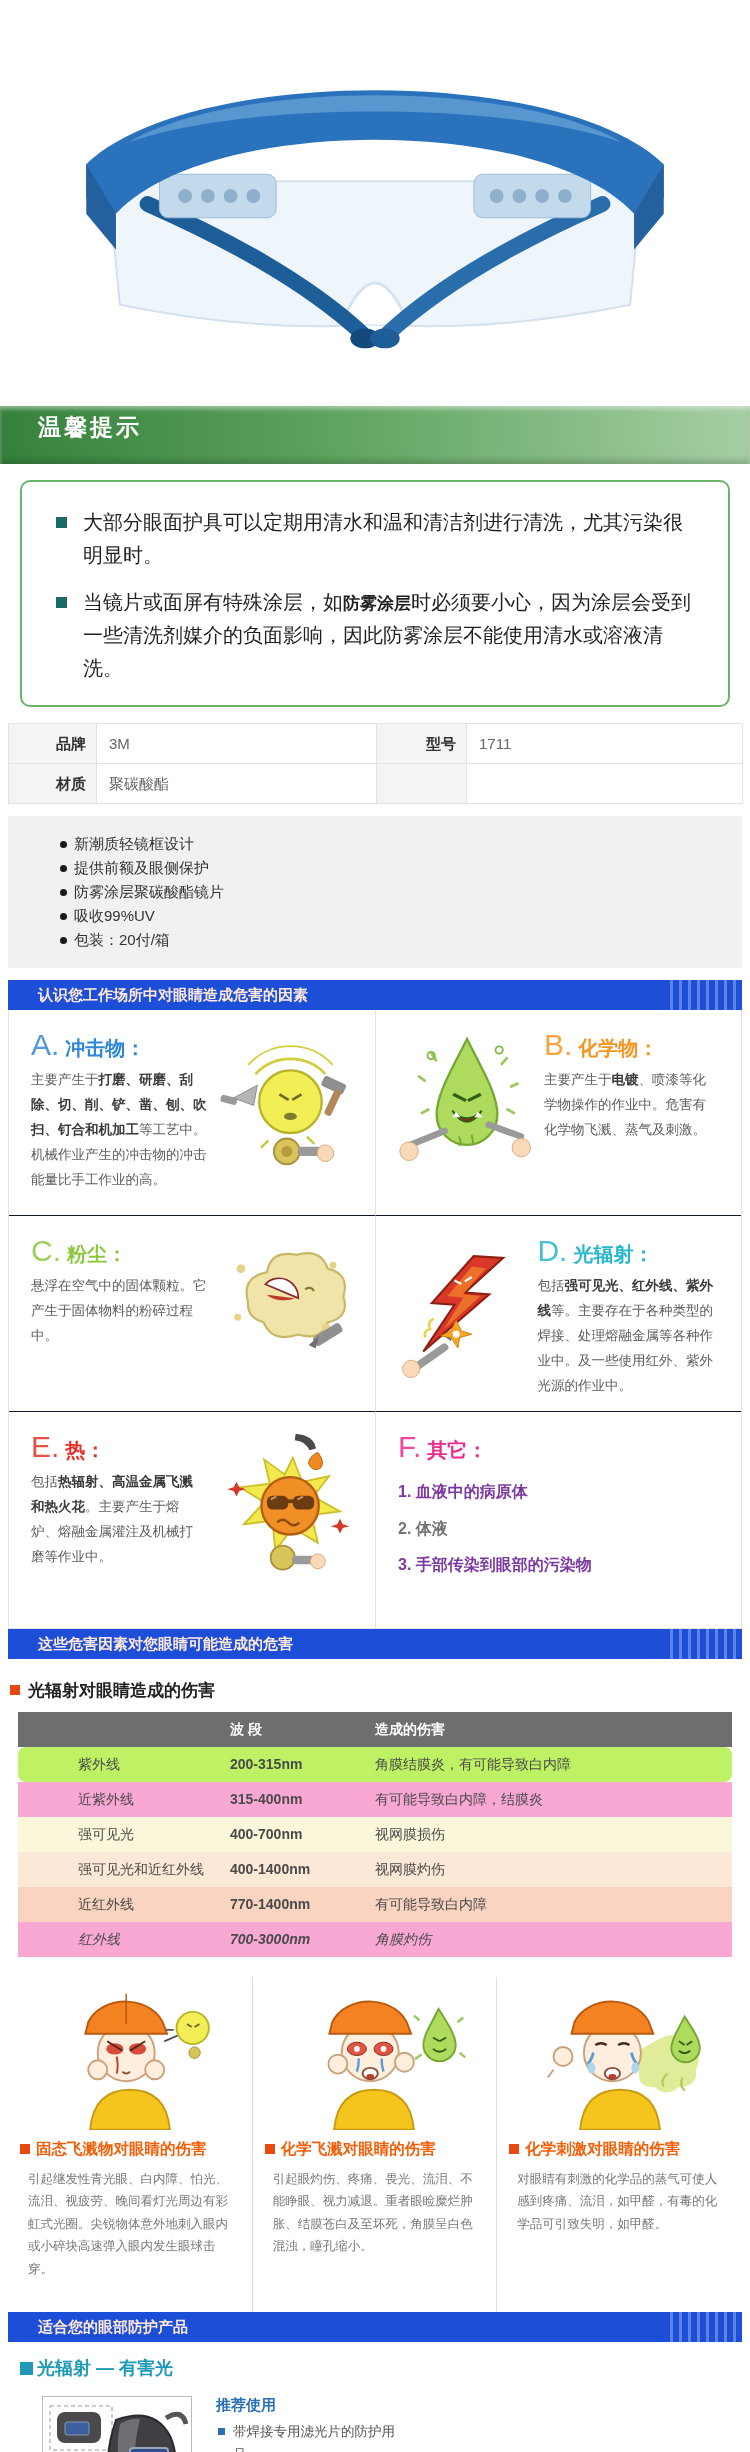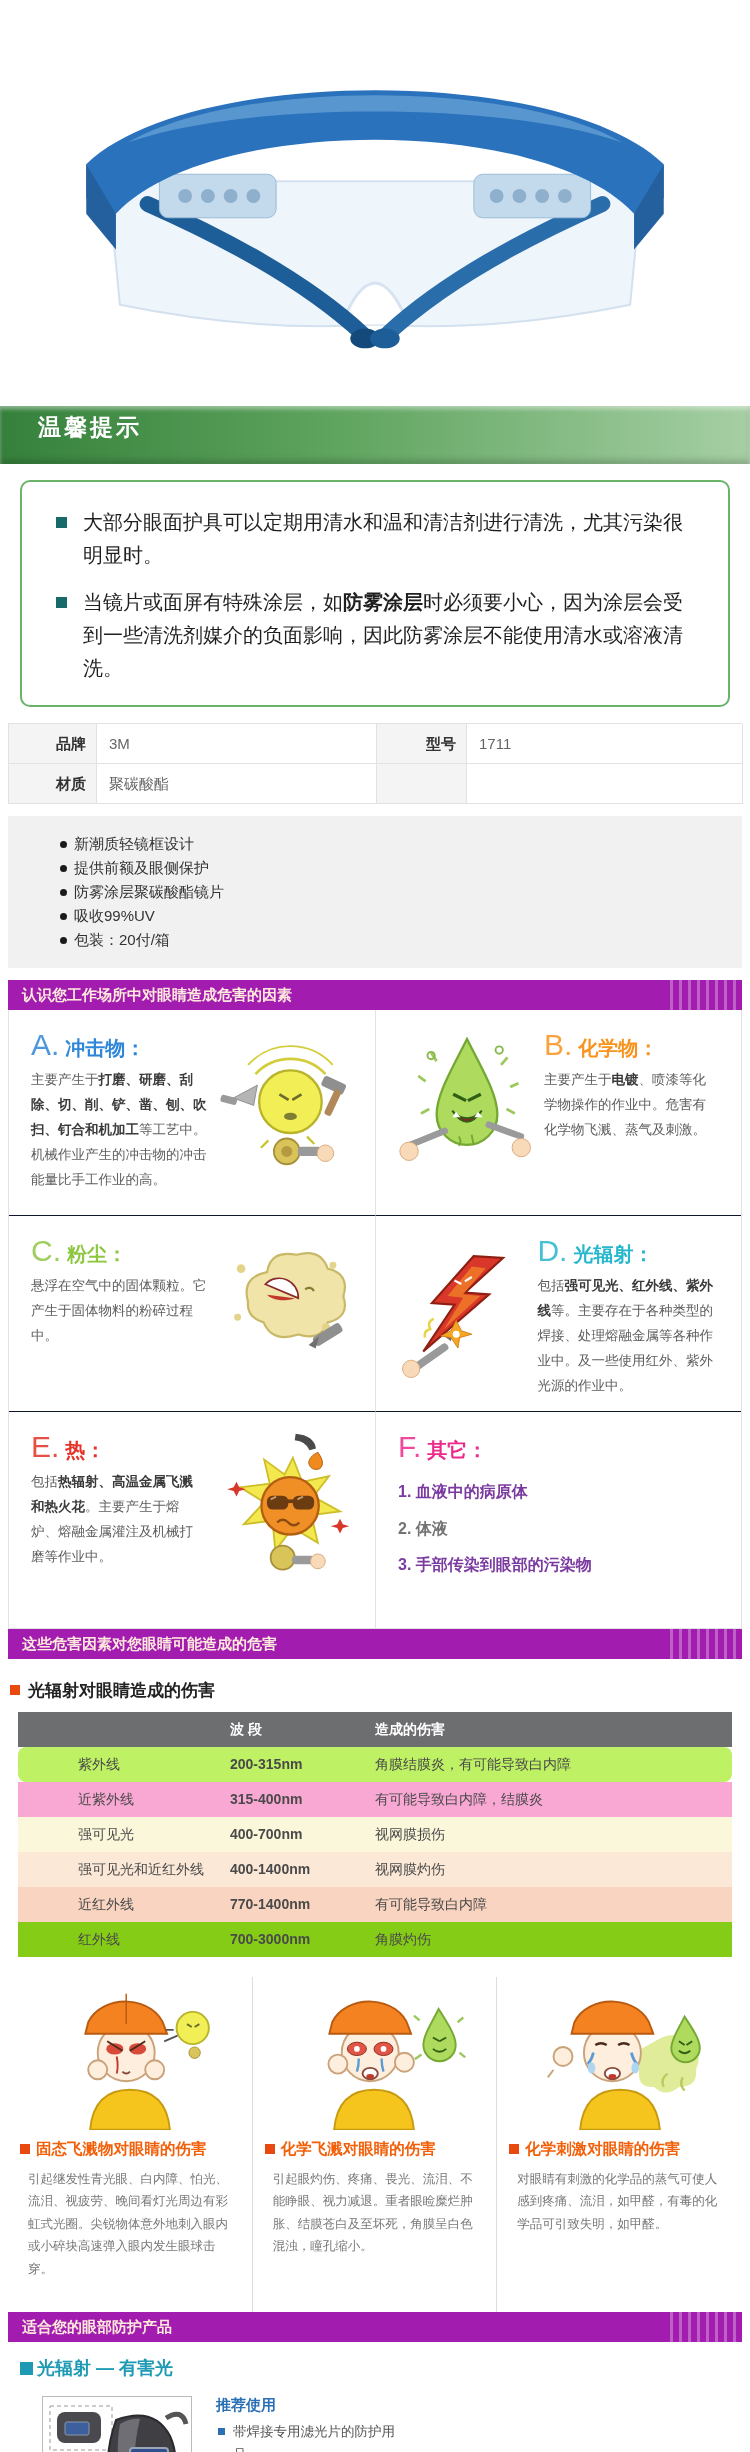--- a/index.html
+++ b/index.html
@@ -12,36 +12,36 @@
   .green-banner { margin:14px 0 0 0; height:58px; line-height:42px; background:linear-gradient(90deg,#35813b 0%,#5fa45f 45%,#a6cfa4 100%);
     box-shadow:inset 0 3px 4px rgba(255,255,255,.45), inset 0 -4px 6px rgba(0,0,0,.18);
     color:#fff; font-size:23px; font-weight:bold; letter-spacing:3px; padding-left:38px; }
 
   
   .tip-box { margin:16px 20px 0; border:2px solid #6ab46a; border-radius:10px; padding:24px 30px 20px;
     font-family:"Liberation Serif", serif; font-size:20px; color:#1f1f1f; line-height:1.65; }
   .tip-item { display:flex; margin-bottom:14px; }
   .tip-item:last-child { margin-bottom:0; }
   .tip-bullet { flex:0 0 11px; width:11px; height:11px; background:#176a68; margin:11px 16px 0 4px; }
-  .tip-strong { font-weight:bold; font-size:20px; }
+  .tip-strong { font-weight:bold; font-size:17px; }
 
   
   .spec { margin:16px 8px 0; display:grid; grid-template-columns:88px 280px 90px 276px; border-top:1px solid #e2e2e2; border-left:1px solid #e2e2e2; }
   .spec > div { border-right:1px solid #e2e2e2; border-bottom:1px solid #e2e2e2; height:40px; line-height:40px; font-size:15px; overflow:hidden; }
   .spec .lab { background:#f4f4f4; font-weight:bold; color:#333; text-align:right; padding-right:10px; }
   .spec .val { background:#fff; color:#666; padding-left:12px; }
 
   
   .features { margin:12px 8px 0; background:#f1f1f1; padding:16px 20px 16px 52px; }
   .feat-item { font-size:15px; color:#333; line-height:1.6; display:flex; align-items:center; }
   .feat-dot { width:7px; height:7px; border-radius:50%; background:#1a1a1a; margin-right:7px; flex:0 0 7px; }
 
   
-  .orange-banner { margin:0 8px; height:30px; line-height:30px; background:#a21caf; color:#ffe9dd; font-size:15px; font-weight:bold;
-    padding-left:14px; position:relative; overflow:hidden; }
+  .orange-banner { margin:0 8px; height:30px; line-height:30px; background:#1d4ed8; color:#ffe9dd; font-size:15px; font-weight:bold;
+    padding-left:30px; position:relative; overflow:hidden; }
   .orange-banner.mt { margin-top:12px; }
   .orange-banner::after { content:""; position:absolute; right:0; top:0; bottom:0; width:72px;
     background:repeating-linear-gradient(90deg, rgba(255,255,255,.30) 0 3px, rgba(255,255,255,0) 3px 9px); }
 
   
   .hz-grid { margin:0 8px; display:grid; grid-template-columns:1fr 1fr; border:1px solid #e3e3e3; border-top:none; background:#fff; }
   .hz-cell { padding:18px 22px 12px; }
   .hz-cell.bl { border-left:1px solid #e3e3e3; }
   .hz-cell.bb { border-bottom:1px solid #0f172a; }
   .r1 { min-height:206px; } .r2 { min-height:172px; } .r3 { min-height:216px; }
@@ -343,21 +343,21 @@
     <div class="rad-row" style="background: rgb(251, 232, 214);">
       <div class="c1">强可见光和近红外线</div>
         <div class="c2">400-1400nm</div>
         <div class="c3">视网膜灼伤</div>
     </div>
     <div class="rad-row" style="background: rgb(249, 212, 192);">
       <div class="c1">近红外线</div>
         <div class="c2">770-1400nm</div>
         <div class="c3">有可能导致白内障</div>
     </div>
-    <div class="rad-row" style="background: #84cc16;">
+    <div class="rad-row" style="background: #f9a8d4; font-style: italic;">
       <div class="c1">红外线</div>
         <div class="c2">700-3000nm</div>
         <div class="c3">角膜灼伤</div>
     </div>
   </div>
 </div>
 
 <div class="injuries">
 
   <div class="inj-col bd">

